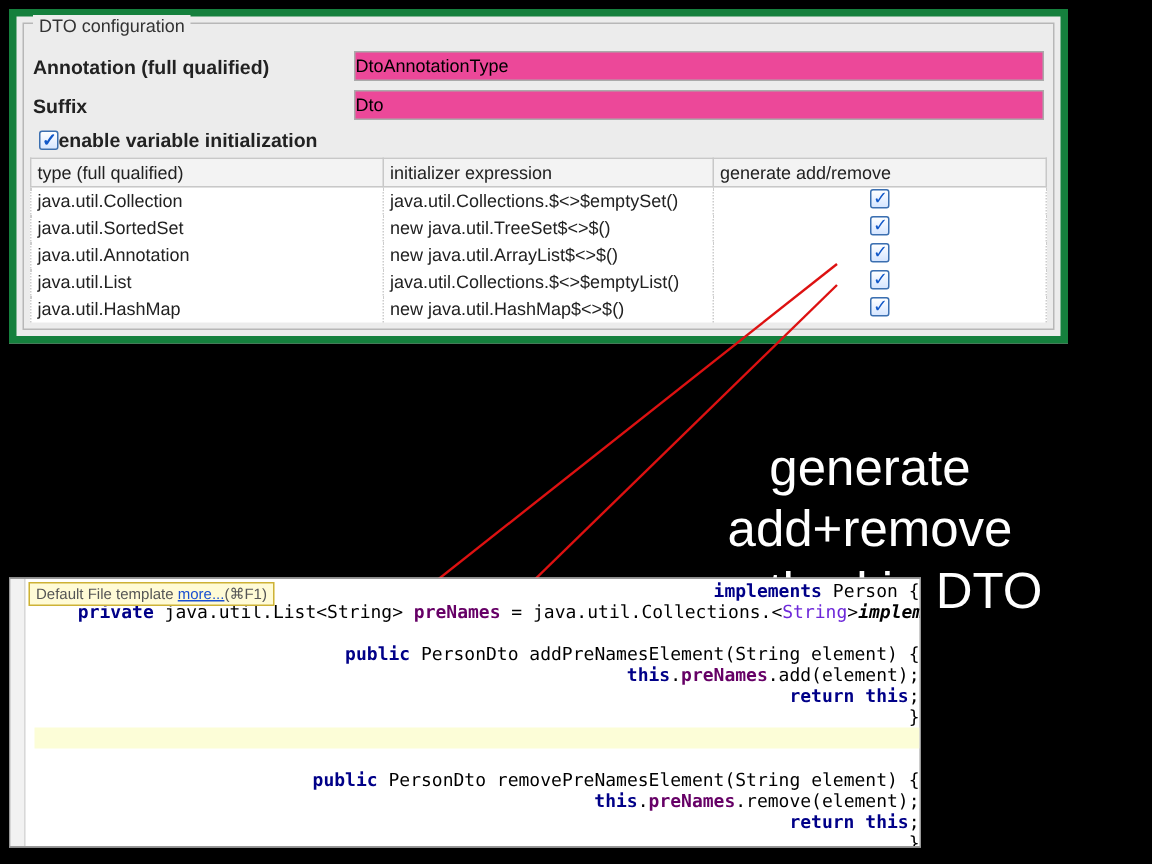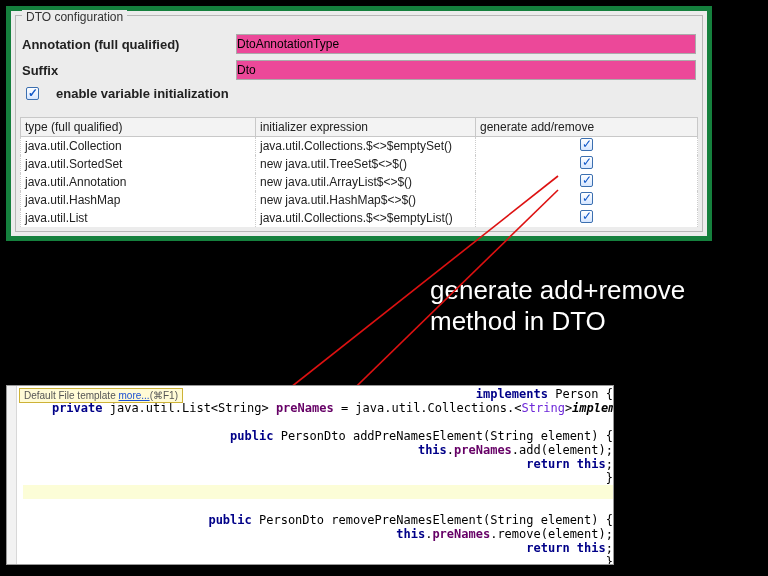--- a/index.html
+++ b/index.html
@@ -59,21 +59,21 @@
   }
   .chk-row {
     padding: 2px 6px 4px 10px;
     display: flex;
     align-items: center;
     font-size: 13px;
     font-weight: bold;
   }
   table.cfg {
     width: calc(100% - 8px);
-    margin: 12px 4px 4px 4px;
+    margin: 0 4px 4px 4px;
     border-collapse: collapse;
     font-size: 12px;
     background: #fff;
   }
   table.cfg th {
     text-align: left;
     font-weight: normal;
     background: #f3f3f3;
     border: 1px solid #c8c8c8;
     padding: 2px 4px;
@@ -98,27 +98,27 @@
     font-size: 12px;
     color: #1158c9;
     position: absolute;
     top: -2px; left: 1px;
   }
 
   
   .annot {
     position: absolute;
     left: 430px;
-    top: 275px;
+    top: 292px;
     width: 300px;
     color: #fff;
     font-family: "Gill Sans", "Helvetica Neue", sans-serif;
-    font-size: 26px;
+    font-size: 34px;
     font-weight: 300;
-    text-align: left;
+    text-align: center;
     line-height: 1.2;
   }
 
   
   svg.arrows {
     position: absolute;
     left: 0; top: 0;
     width: 768px; height: 576px;
     pointer-events: none;
   }
@@ -181,21 +181,21 @@
       <input type="text" value="DtoAnnotationType" style="">
     </div>
 
     <div class="form-row">
       <label>Suffix</label>
       <input type="text" value="Dto" style="">
     </div>
 
     <div class="chk-row">
       <span class="checkbox-icon"></span>
-      <span style="margin-left:17px">enable variable initialization</span>
+      <span style="margin-left:0">enable variable initialization</span>
     </div>
 
     <table class="cfg">
       <thead>
         <tr>
           <th style="width:235px">type (full qualified)</th>
           <th style="width:220px">initializer expression</th>
           <th>generate add/remove</th>
         </tr>
       </thead>
@@ -209,27 +209,27 @@
             <td>java.util.SortedSet</td>
             <td>new java.util.TreeSet$&lt;&gt;$()</td>
             <td class="chk"><span class="checkbox-icon"></span></td>
           </tr>
           <tr>
             <td>java.util.Annotation</td>
             <td>new java.util.ArrayList$&lt;&gt;$()</td>
             <td class="chk"><span class="checkbox-icon"></span></td>
           </tr>
           <tr>
+            <td>java.util.List</td>
+            <td>java.util.Collections.$&lt;&gt;$emptyList()</td>
+            <td class="chk"><span class="checkbox-icon"></span></td>
+          </tr>
+          <tr>
             <td>java.util.HashMap</td>
             <td>new java.util.HashMap$&lt;&gt;$()</td>
-            <td class="chk"><span class="checkbox-icon"></span></td>
-          </tr>
-          <tr>
-            <td>java.util.List</td>
-            <td>java.util.Collections.$&lt;&gt;$emptyList()</td>
             <td class="chk"><span class="checkbox-icon"></span></td>
           </tr>
         </tbody>
     </table>
   </div>
 </div>
 
 <div class="annot">
   <span>generate add+remove</span><br>
   <span>method in DTO</span>

